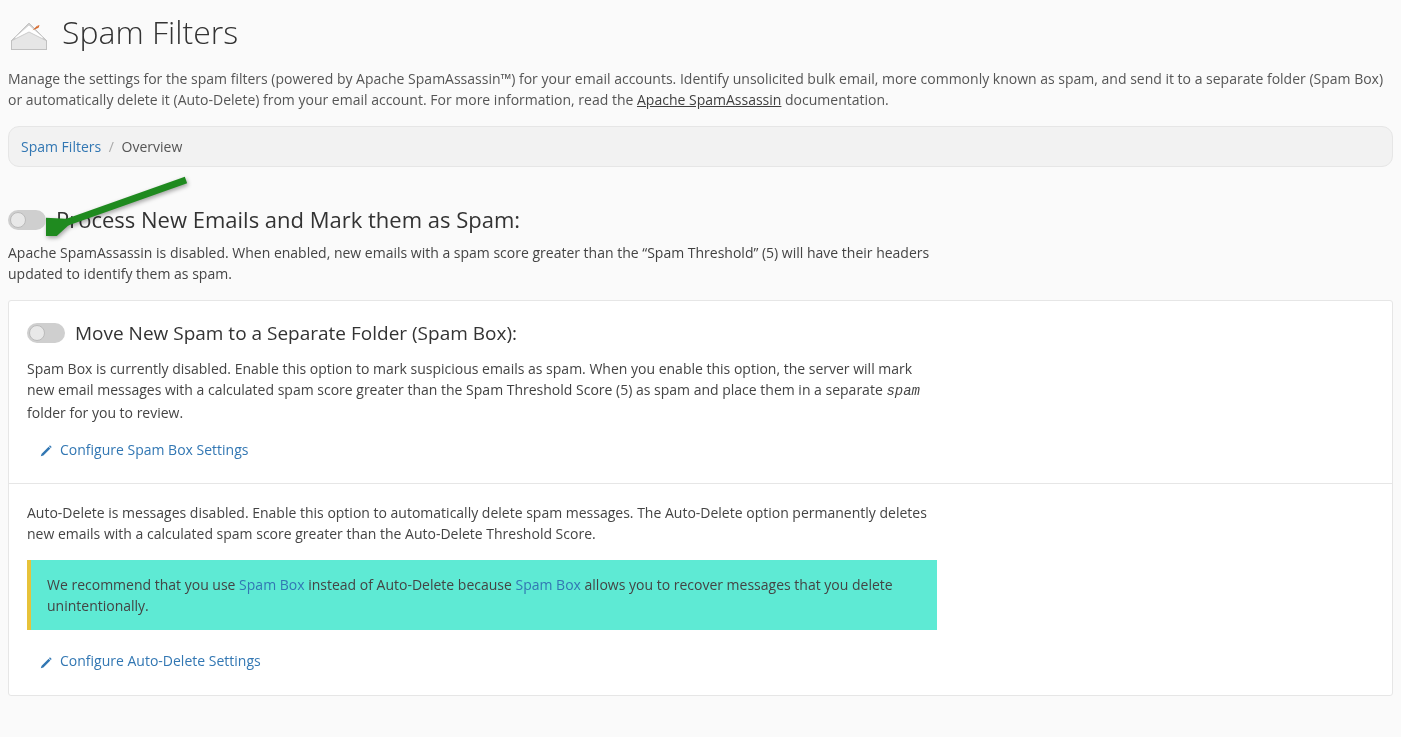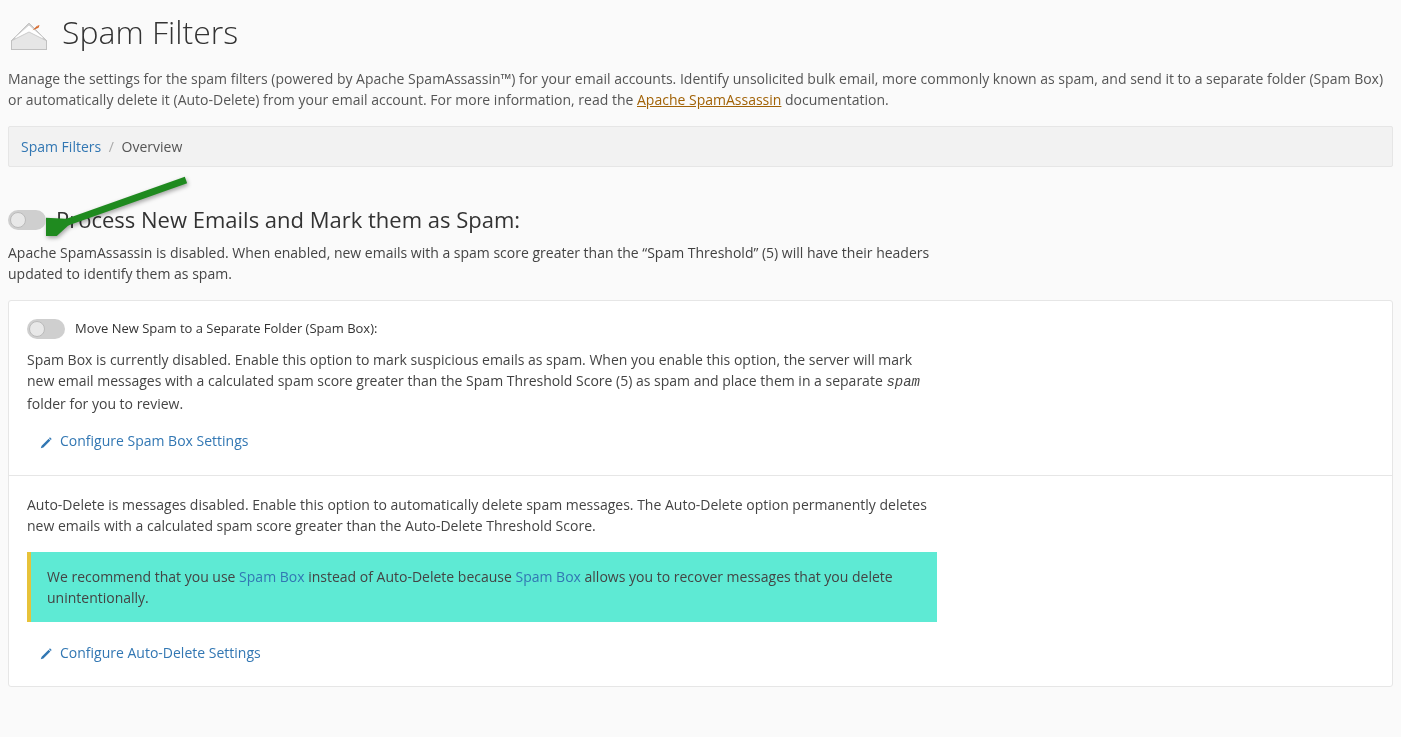--- a/index.html
+++ b/index.html
@@ -24,26 +24,26 @@
     .page-title {
       font-size: 32px;
       font-weight: 300;
       color: #333;
     }
     .description {
       padding: 0 8px 16px 8px;
       color: #555;
       max-width: 100%;
     }
-    .description a { color: #a16207; text-decoration: underline; }
+    .description a { color: #404040; text-decoration: underline; }
 
     .breadcrumb-bar {
       background: #f2f2f2;
       border: 1px solid #e6e6e6;
-      border-radius: 2px;
+      border-radius: 11px;
       padding: 9px 12px;
       margin: 0 8px 8px 8px;
     }
     .breadcrumb-link { color: #3277b3; text-decoration: none; }
     .breadcrumb-sep { color: #aaa; padding: 0 4px; }
     .breadcrumb-current { color: #555; }
 
     .arrow-annotation {
       position: absolute;
       left: 46px;
@@ -107,21 +107,21 @@
     .sub-section + .sub-section {
       border-top: 1px solid #e6e6e6;
     }
     .sub-heading-row {
       display: flex;
       align-items: center;
       gap: 10px;
       margin-bottom: 10px;
     }
     .sub-heading {
-      font-size: 13px;
+      font-size: 19px;
       font-weight: 400;
       color: #333;
     }
     .sub-body {
       color: #444;
       max-width: 900px;
       margin-bottom: 16px;
     }
     .sub-body a { color: #404040; text-decoration: none; }
 

